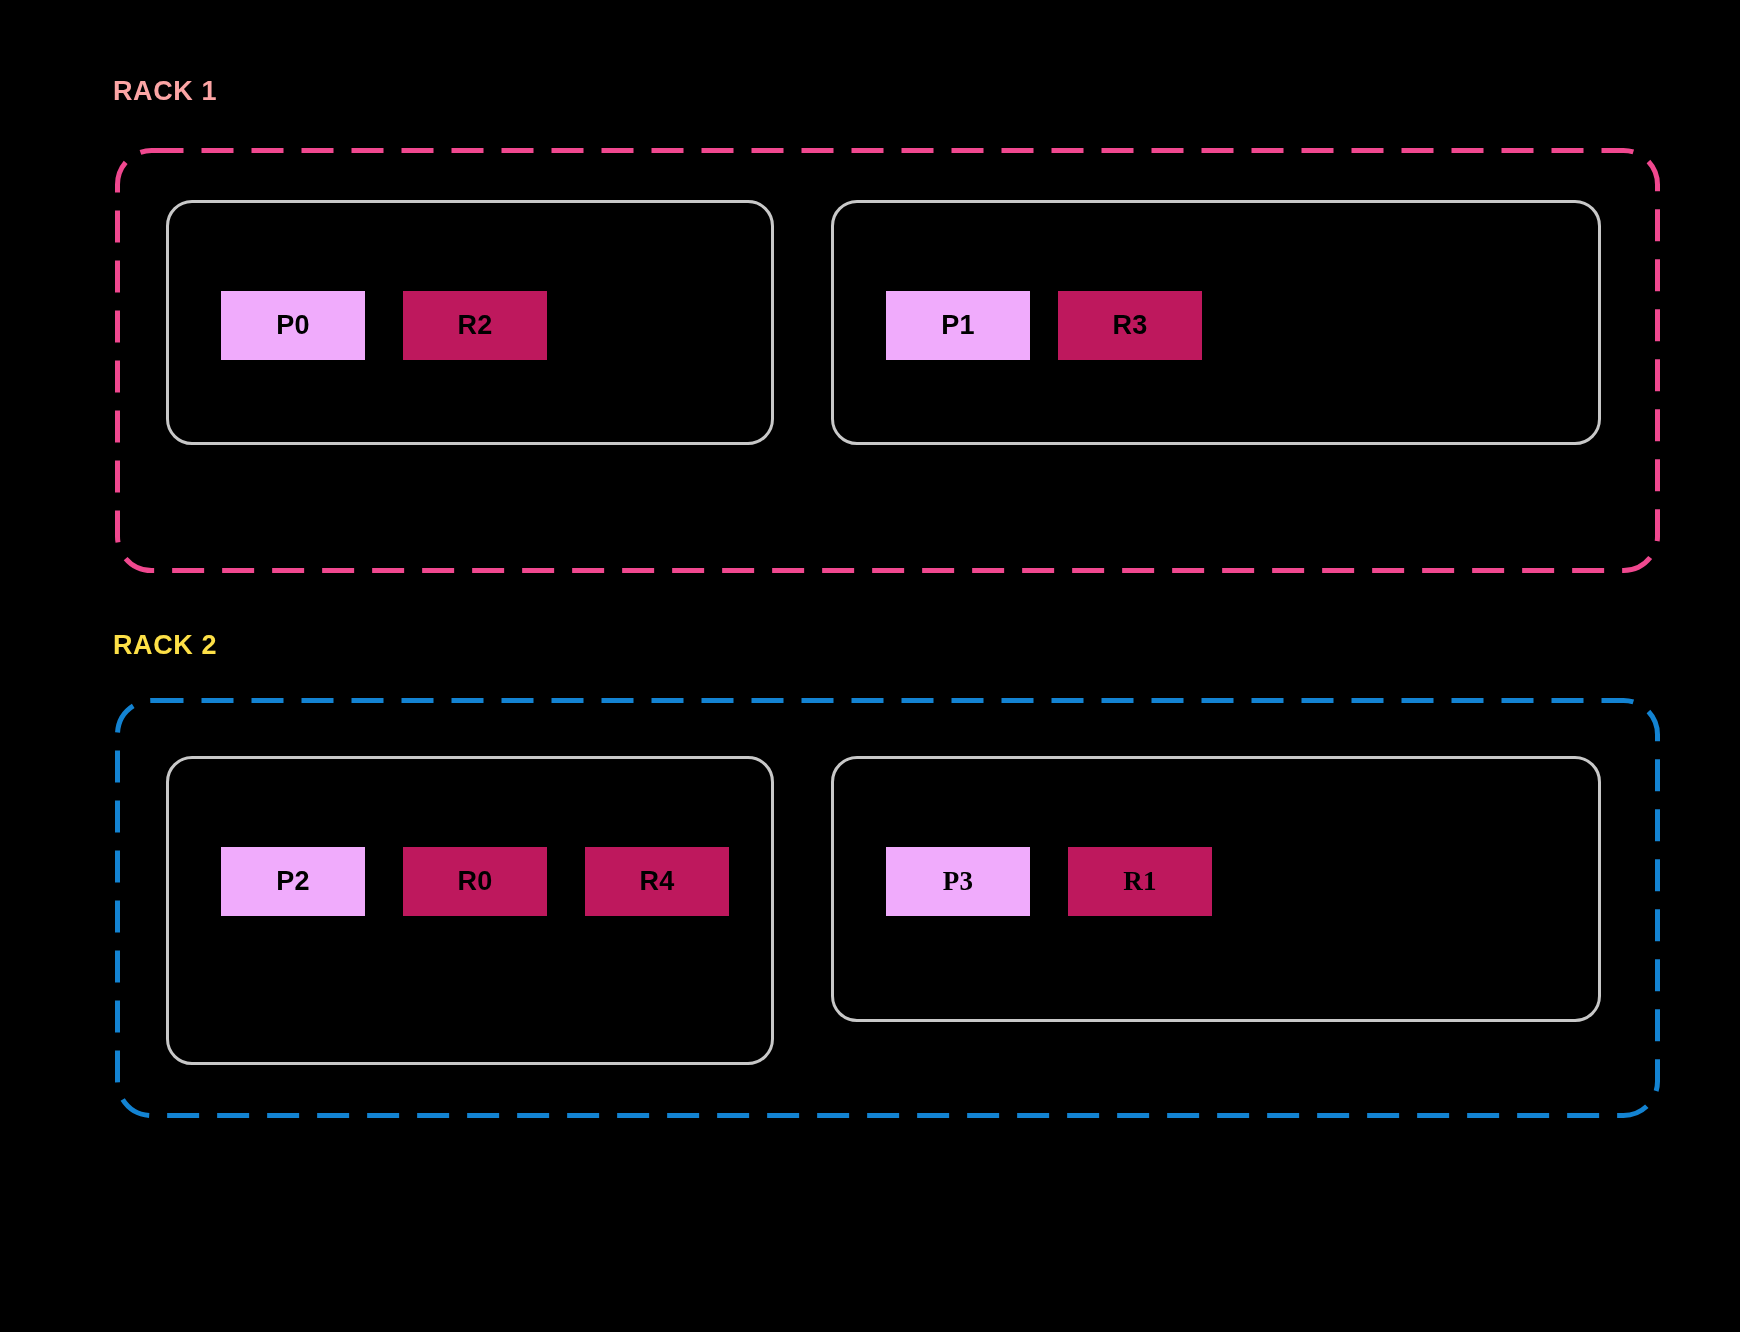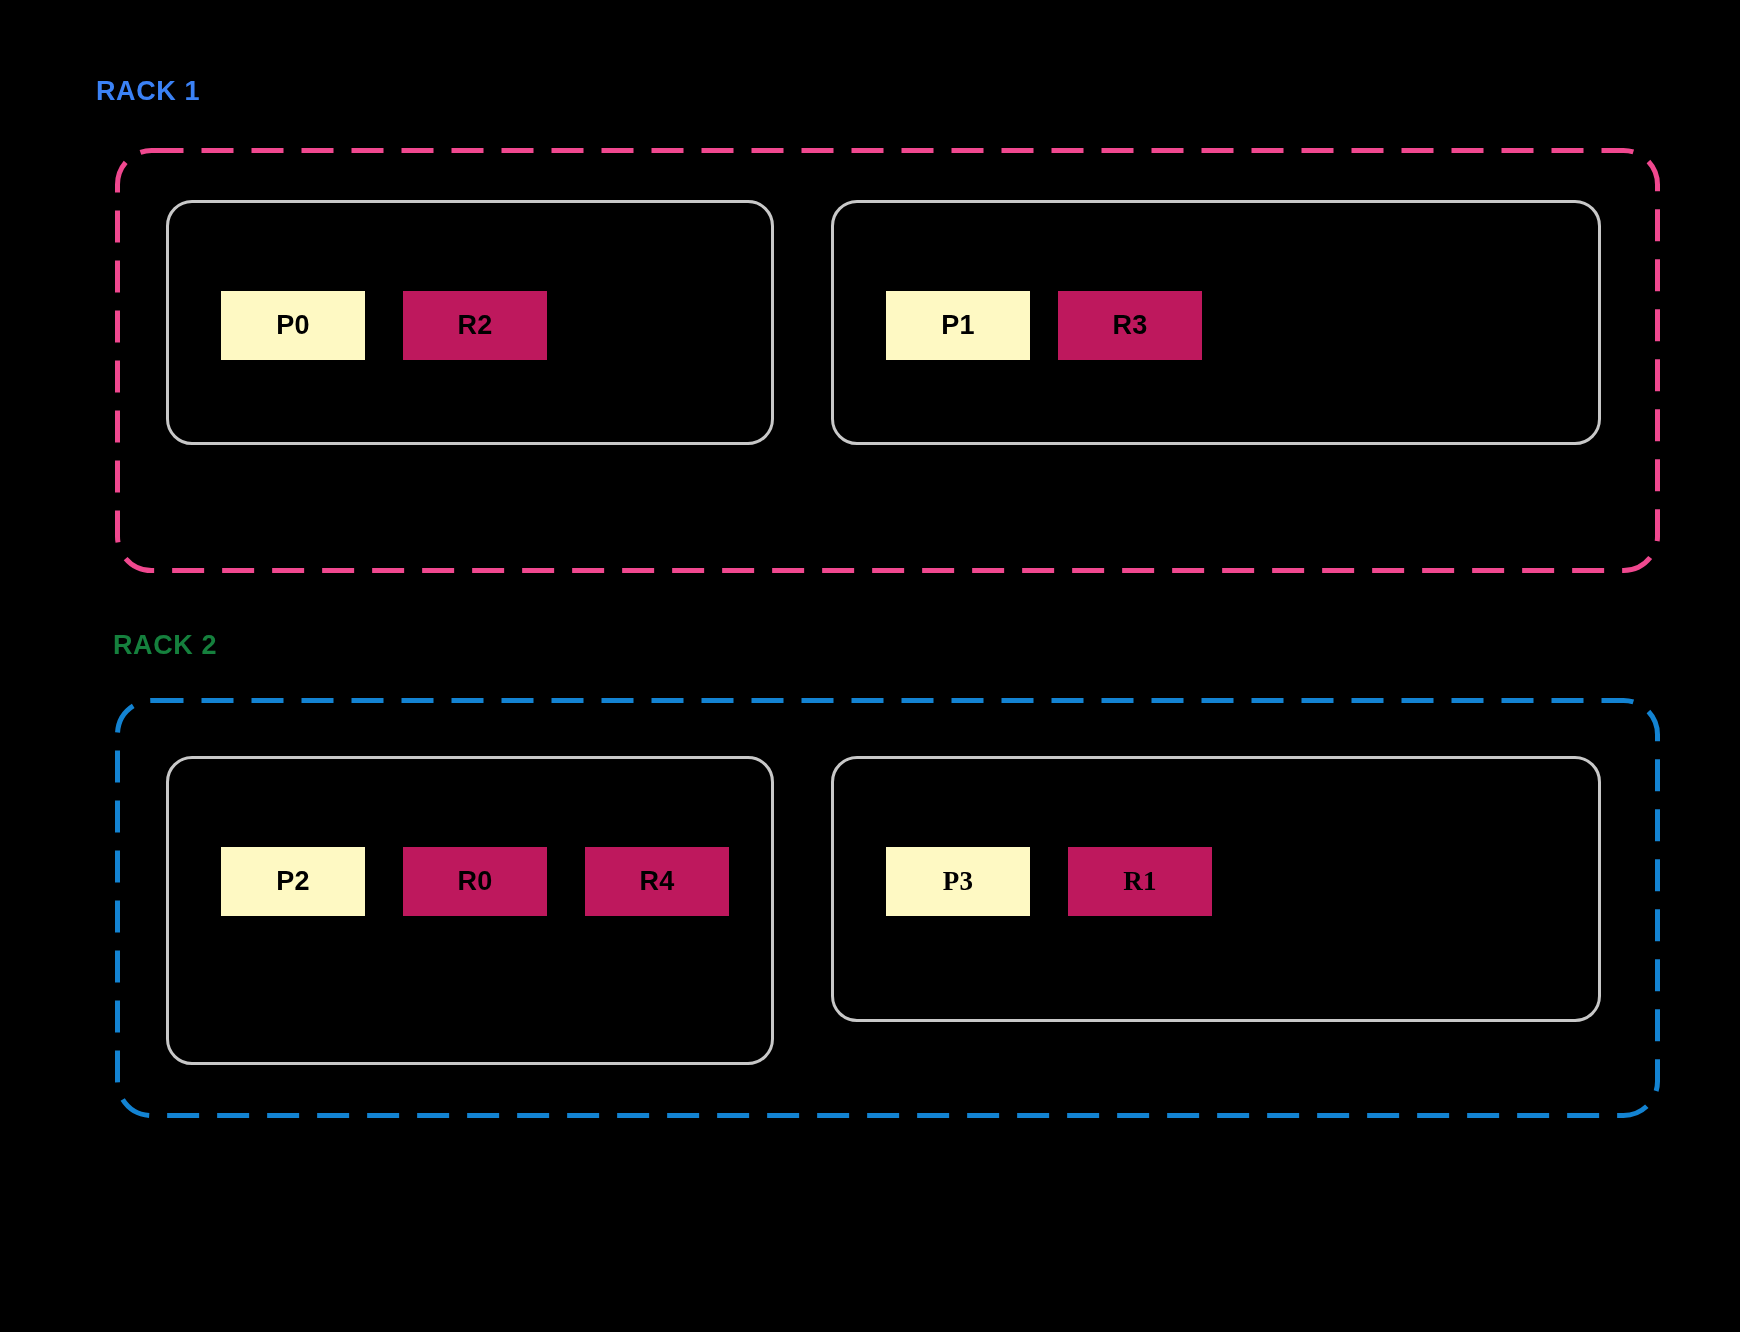--- a/index.html
+++ b/index.html
@@ -81,31 +81,31 @@
     display: flex;
     align-items: center;
     justify-content: center;
     font-size: 27px;
     font-weight: 700;
     color: #000000;
     letter-spacing: 0.3px;
     line-height: 1;
     user-select: none;
   }
-  .chip.partition { background: #fef9c3; }
+  .chip.partition { background: #f0abfc; }
   .chip.replica   { background: #be185d; }
 </style>
 </head>
 <body>
 
 <div class="canvas">
 
   <div class="rack">
 
-    <div class="rack-label" style="left:96px; top:78px; color:#3b82f6;">RACK 1</div>
+    <div class="rack-label" style="left:113px; top:78px; color:#fca5a5;">RACK 1</div>
 
     <div class="rack-box" style="left:115px; top:148px; width:1545px; height:425px;">
       <svg width="1545" height="425" viewBox="0 0 1545 425">
         <rect x="2.5" y="2.5" width="1540" height="420" rx="34" ry="34" fill="none" stroke="#F0488F" stroke-width="5" stroke-dasharray="32 18" stroke-linecap="butt"></rect>
       </svg>
     </div>
 
     <div class="node" style="left:166px; top:200px; width:608px; height:245px;">
       <div class="node-items" style="top:88px; padding-left:52px;">
         <div class="chip partition">P0</div>
@@ -116,21 +116,21 @@
     <div class="node" style="left:831px; top:200px; width:770px; height:245px;">
       <div class="node-items" style="top:88px; padding-left:52px;gap:28px;">
         <div class="chip partition">P1</div>
         <div class="chip replica">R3</div>
       </div>
     </div>
   </div>
 
   <div class="rack">
 
-    <div class="rack-label" style="left:113px; top:632px; color:#15803d;">RACK 2</div>
+    <div class="rack-label" style="left:113px; top:632px; color:#fde047;">RACK 2</div>
 
     <div class="rack-box" style="left:115px; top:698px; width:1545px; height:420px;">
       <svg width="1545" height="420" viewBox="0 0 1545 420">
         <rect x="2.5" y="2.5" width="1540" height="415" rx="34" ry="34" fill="none" stroke="#1383D2" stroke-width="5" stroke-dasharray="32 18" stroke-linecap="butt"></rect>
       </svg>
     </div>
 
     <div class="node" style="left:166px; top:756px; width:608px; height:309px;">
       <div class="node-items" style="top:88px; padding-left:52px;">
         <div class="chip partition">P2</div>

